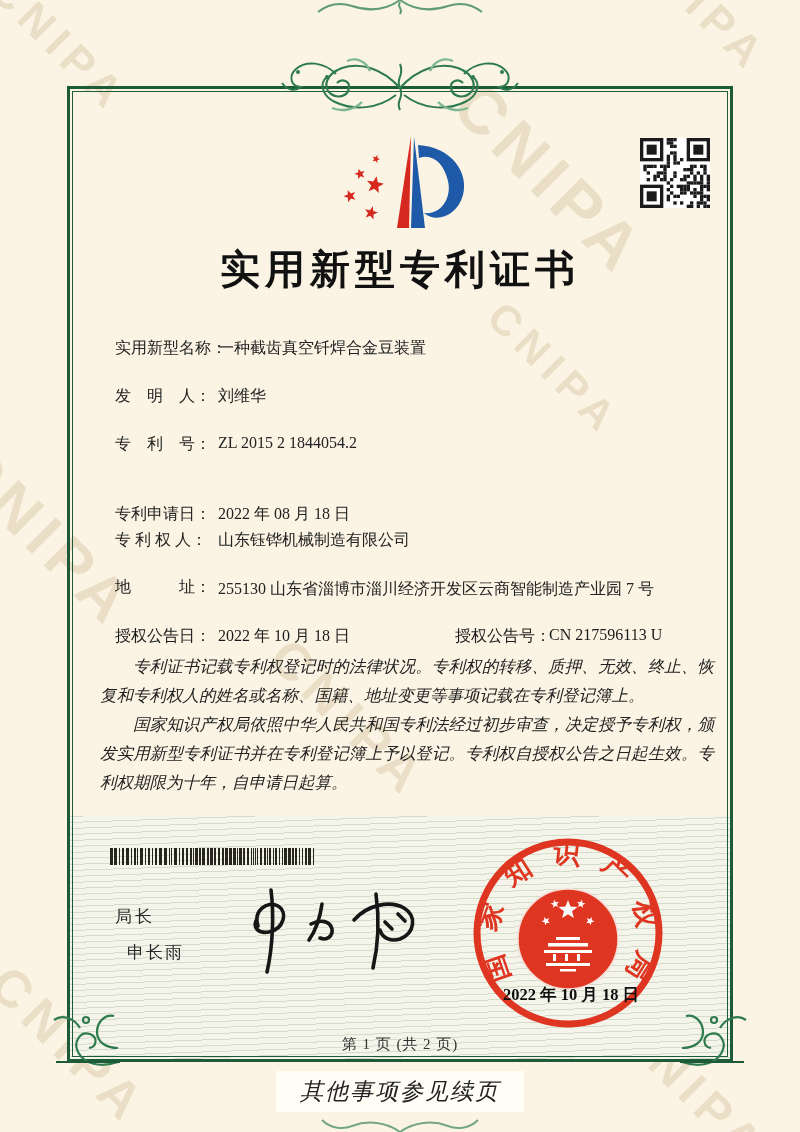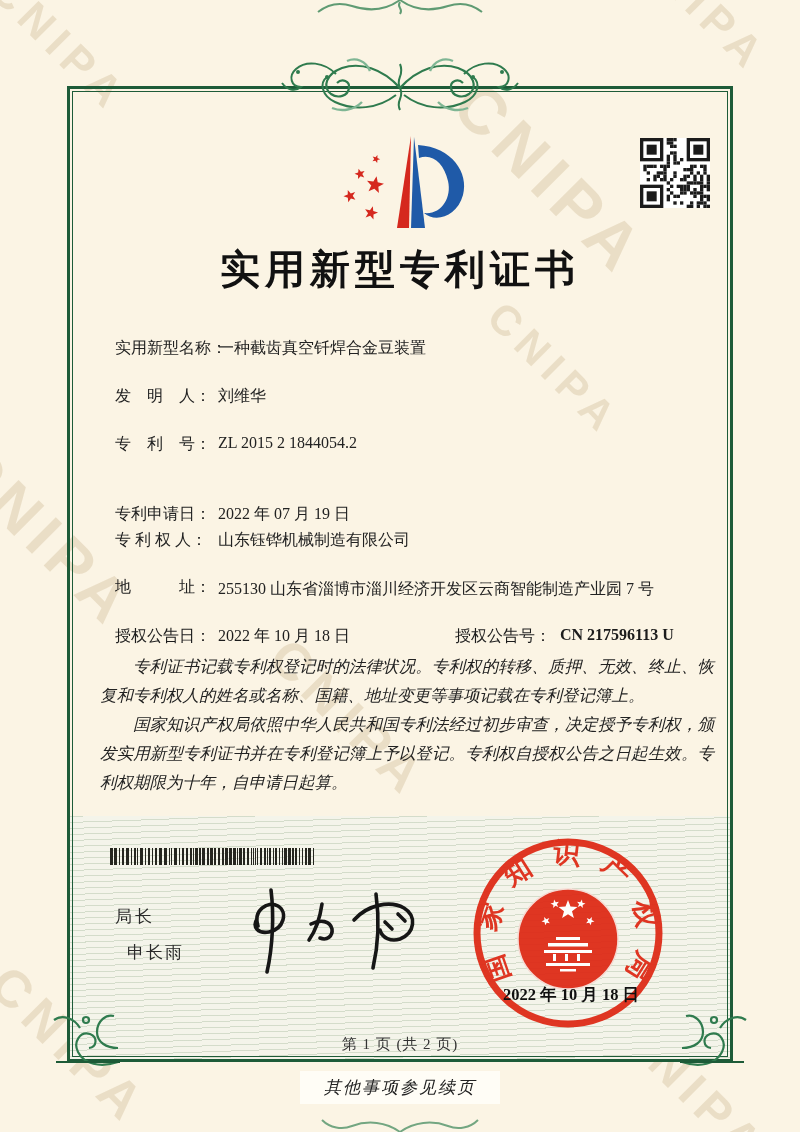--- a/index.html
+++ b/index.html
@@ -34,39 +34,39 @@
     position:absolute;left:0;top:242px;width:100%;text-align:center;z-index:4;
     font-size:40px;font-weight:bold;letter-spacing:5px;color:#111;
   }
   .row{position:absolute;left:115px;font-size:16px;z-index:4;}
   .row .lab{display:inline-block;color:#222;}
   .row .val{position:absolute;left:103px;top:0;white-space:nowrap;color:#222;}
   .row .val.wrap{white-space:normal;width:502px;line-height:23px;}
   .grant{position:absolute;left:115px;top:626px;font-size:16px;z-index:4;}
   .grant .g-dv{position:absolute;left:103px;top:0;white-space:nowrap;}
   .grant .g-nl{position:absolute;left:340px;top:0;white-space:nowrap;}
-  .grant .g-nv{position:absolute;left:445px;top:0;white-space:nowrap;font-weight:bold;}
+  .grant .g-nv{position:absolute;left:434px;top:0;white-space:nowrap;}
   .paras{
     position:absolute;left:100px;top:652px;width:614px;z-index:4;
     font-size:16.5px;line-height:29px;font-style:italic;color:#222;text-align:justify;
   }
   .paras p{margin:0;text-indent:2em;}
   .barcode{position:absolute;left:110px;top:848px;width:212px;height:17px;z-index:4;display:flex;align-items:stretch;}
   .barcode .b{background:#26261f;}
   .signer-title{position:absolute;left:115px;top:905px;z-index:6;font-family:"Liberation Sans","DejaVu Sans",sans-serif;font-size:17px;letter-spacing:3px;color:#2a2a2a;}
   .signer-name{position:absolute;left:115px;top:941px;z-index:6;font-family:"Liberation Sans","DejaVu Sans",sans-serif;font-size:17px;letter-spacing:2px;color:#2a2a2a;margin-left:12px;}
   .signature{position:absolute;left:222px;top:880px;z-index:6;}
   .seal{position:absolute;left:468px;top:833px;z-index:5;opacity:.95;}
   .seal-date{
     position:absolute;left:498px;top:984px;width:146px;text-align:center;z-index:6;
     font-size:16.5px;font-weight:bold;color:#101010;white-space:nowrap;
   }
   .page-note{position:absolute;left:0;top:1035px;width:100%;text-align:center;font-size:15px;color:#333;z-index:4;letter-spacing:1px;}
   .cont-wrap{position:absolute;left:0;top:1071px;width:100%;text-align:center;z-index:4;}
-  .cont-note{display:inline-block;background:#fffdf6;padding:5px 24px;font-size:17px;font-style:italic;color:#222;letter-spacing:2px;}
+  .cont-note{display:inline-block;background:#fffdf6;padding:5px 24px;font-size:23px;font-style:italic;color:#222;letter-spacing:2px;}
 </style>
 </head>
 <body>
 
 <div class="page">
 
   <span class="wm" style="left:-28px;top:18px;font-size:44px;">CNIPA</span>
   <span class="wm" style="left:612px;top:-22px;font-size:44px;">CNIPA</span>
   <span class="wm" style="left:430px;top:140px;font-size:66px;">CNIPA</span>
   <span class="wm" style="left:470px;top:345px;font-size:42px;">CNIPA</span>
@@ -281,21 +281,21 @@
   <div class="row" style="top:386px;">
     <span class="lab">发　明　人：</span>
     <span class="val">刘维华</span>
   </div>
   <div class="row" style="top:434px;">
     <span class="lab">专　利　号：</span>
     <span class="val">ZL 2015 2 1844054.2</span>
   </div>
   <div class="row" style="top:504px;">
     <span class="lab">专利申请日：</span>
-    <span class="val">2022 年 07 月 19 日</span>
+    <span class="val">2022 年 08 月 18 日</span>
   </div>
   <div class="row" style="top:530px;">
     <span class="lab">专 利 权 人：</span>
     <span class="val">山东钰铧机械制造有限公司</span>
   </div>
   <div class="row" style="top:577px;">
     <span class="lab">地　　　址：</span>
     <span class="val wrap">255130 山东省淄博市淄川经济开发区云商智能制造产业园 7 号</span>
   </div>
 

